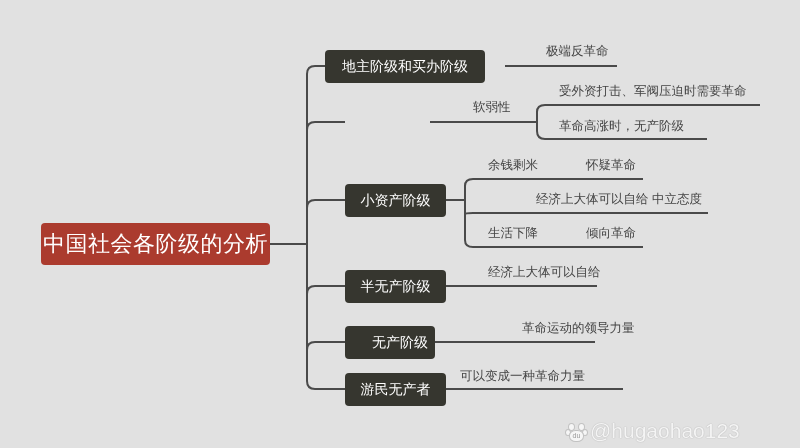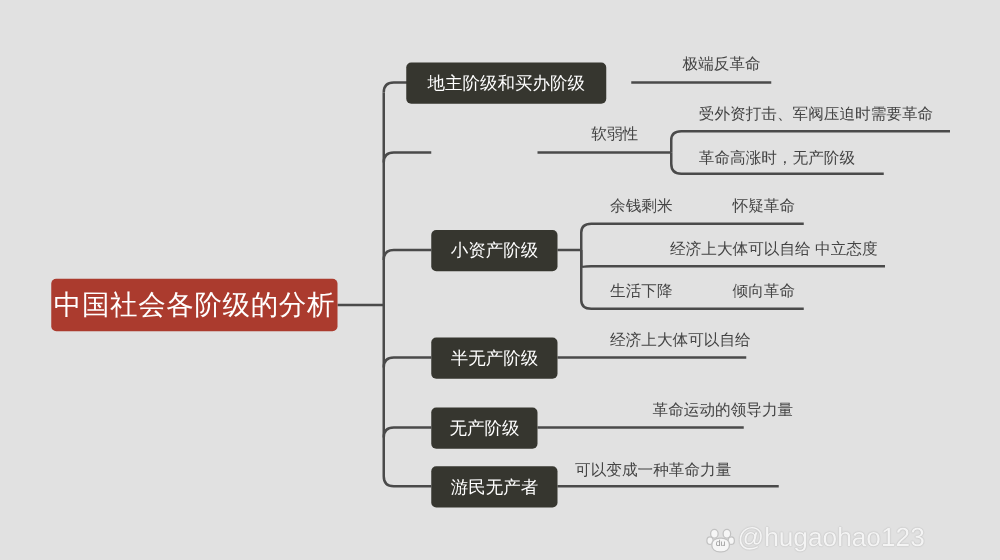--- a/index.html
+++ b/index.html
@@ -86,21 +86,21 @@
   <div class="leaf" style="left:488px; top:157px;">余钱剩米</div>
   <div class="leaf" style="left:586px; top:157px;">怀疑革命</div>
   <div class="leaf" style="left:488px; top:191px;margin-left:48px;">经济上大体可以自给</div>
   <div class="leaf" style="left:652px; top:191px;">中立态度</div>
   <div class="leaf" style="left:488px; top:225px;">生活下降</div>
   <div class="leaf" style="left:586px; top:225px;">倾向革命</div>
 
   <div class="node" style="left:345px; top:270px; width:101px;">半无产阶级</div>
   <div class="leaf" style="left:488px; top:264px;">经济上大体可以自给</div>
 
-  <div class="node" style="left:345px; top:326px; width:85px;">无产阶级</div>
+  <div class="node" style="left:345px; top:326px; width:70px;padding-left:20px;">无产阶级</div>
   <div class="leaf" style="left:489px; top:320px;margin-left:33px;">革命运动的领导力量</div>
 
   <div class="node" style="left:345px; top:373px; width:101px;">游民无产者</div>
   <div class="leaf" style="left:460px; top:368px;">可以变成一种革命力量</div>
 
   <div class="watermark">
     <div class="paw">
       <span style="left:2px; top:2px; width:5px; height:6px;"></span>
       <span style="left:12px; top:2px; width:5px; height:6px;"></span>
       <span style="left:-1px; top:8px; width:4px; height:5px;"></span>

